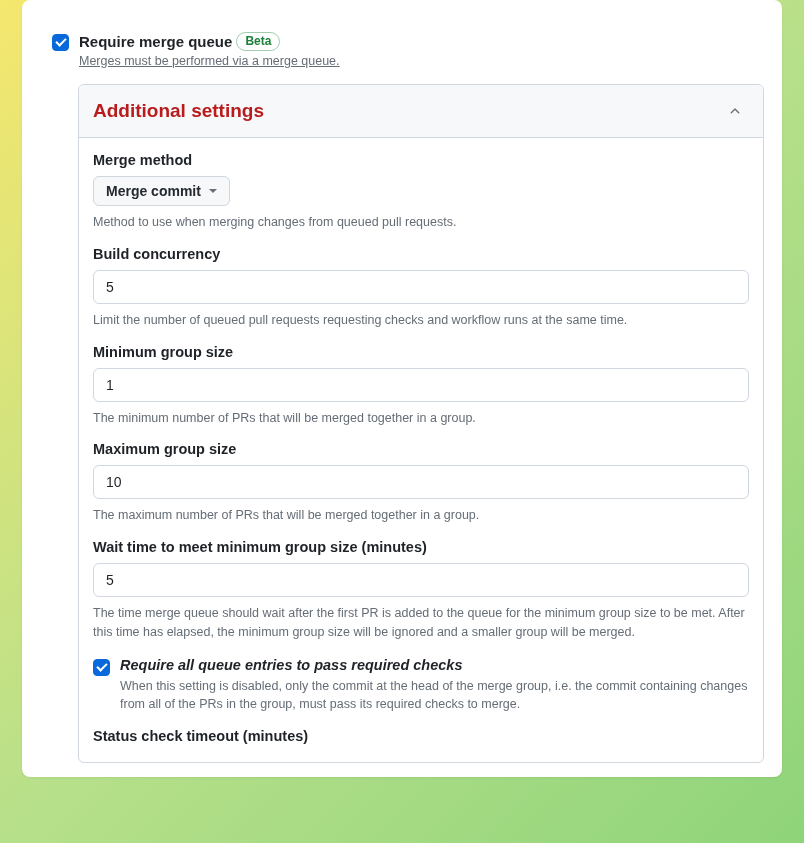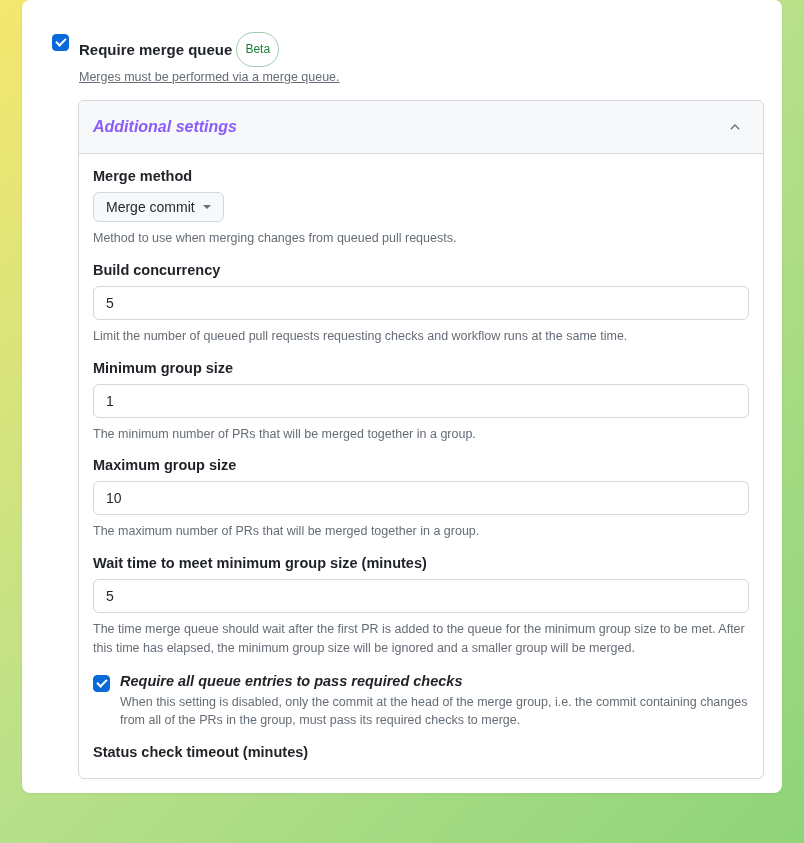--- a/index.html
+++ b/index.html
@@ -49,25 +49,25 @@
     }
     .top-label-wrap { display: flex; flex-direction: column; }
     .top-label-line { display: flex; align-items: center; gap: 4px; }
     .top-label {
       font-size: 15px;
       font-weight: 600;
       color: #1f2328;
     }
     .beta-badge {
       font-size: 12px;
-      font-weight: 400;
+      font-weight: 700;
       color: #1a7f37;
       border: 1px solid rgba(26,127,55,0.4);
       border-radius: 999px;
-      padding: 8px 8px;
+      padding: 0 8px;
       line-height: 17px;
     }
     .top-desc {
       font-size: 12.5px;
       color: #656d76;
       margin-top: 3px;
       text-decoration: underline;
     }
     .panel {
       margin: 6px 18px 0 56px;
@@ -78,24 +78,23 @@
     .panel-header {
       background: #f6f8fa;
       border-bottom: 1px solid #d0d7de;
       padding: 12px 14px;
       display: flex;
       align-items: center;
       justify-content: space-between;
       cursor: pointer;
     }
     .panel-header-title {
-      font-size: 16px;
-      font-weight: 600;
-      color: #8b5cf6;
-      font-style: italic;
+      font-size: 19px;
+      font-weight: 600;
+      color: #b91c1c;
     }
     .collapse-btn {
       width: 28px;
       height: 28px;
       border: 1px solid rgba(0,0,0,0);
       border-radius: 6px;
       background: transparent;
       display: flex;
       align-items: center;
       justify-content: center;
@@ -116,21 +115,21 @@
       display: inline-flex;
       align-items: center;
       gap: 6px;
       background: #f6f8fa;
       border: 1px solid #d0d7de;
       border-radius: 6px;
       font-size: 14px;
       color: #24292f;
       padding: 6px 12px;
       cursor: pointer;
-      font-weight: 400;
+      font-weight: 700;
     }
     .caret {
       width: 0; height: 0;
       border-left: 4px solid transparent;
       border-right: 4px solid transparent;
       border-top: 4px solid #656d76;
       margin-left: 2px;
     }
     .help {
       font-size: 12.5px;

